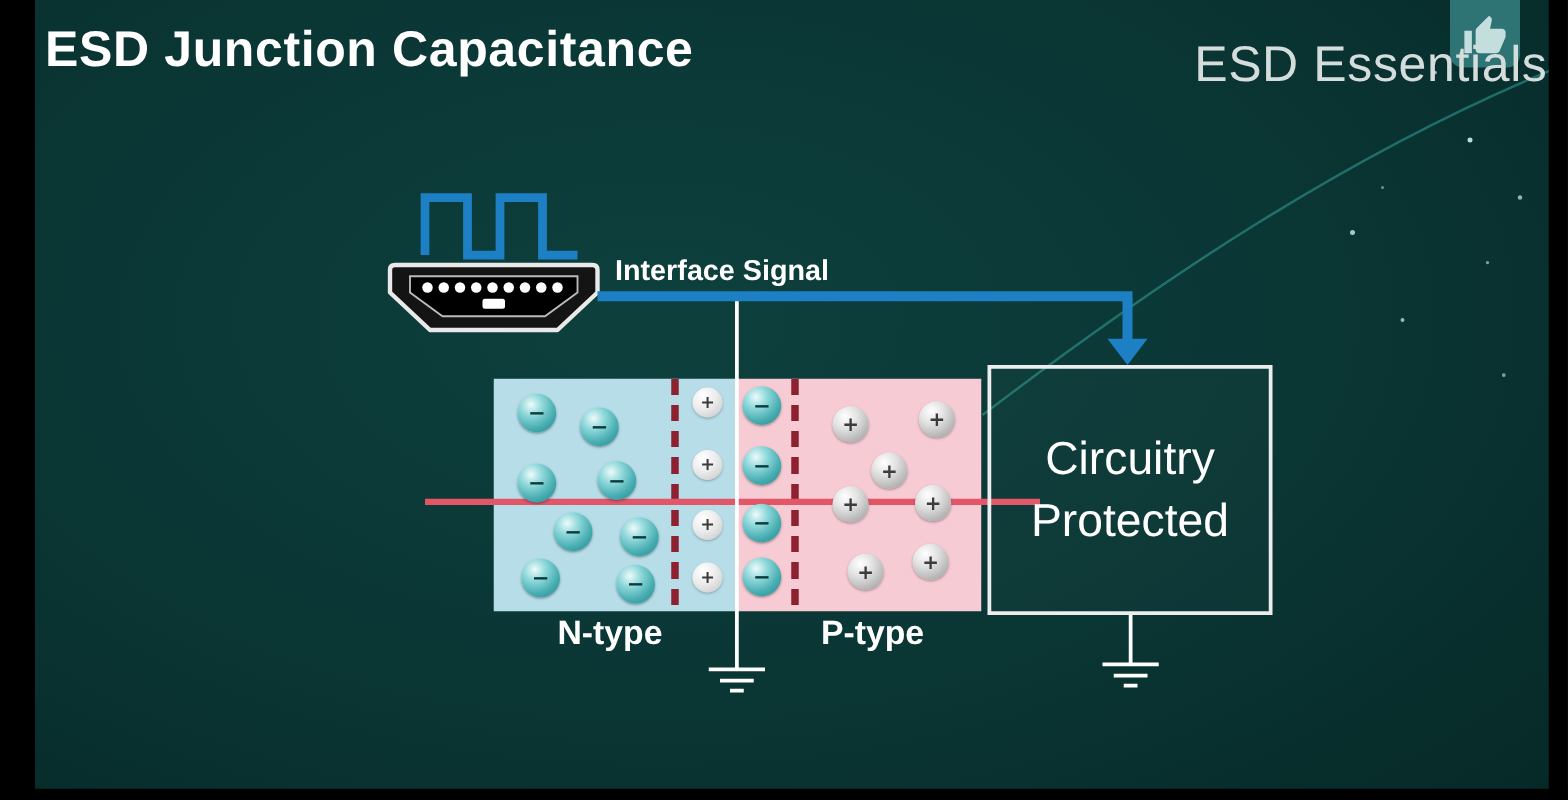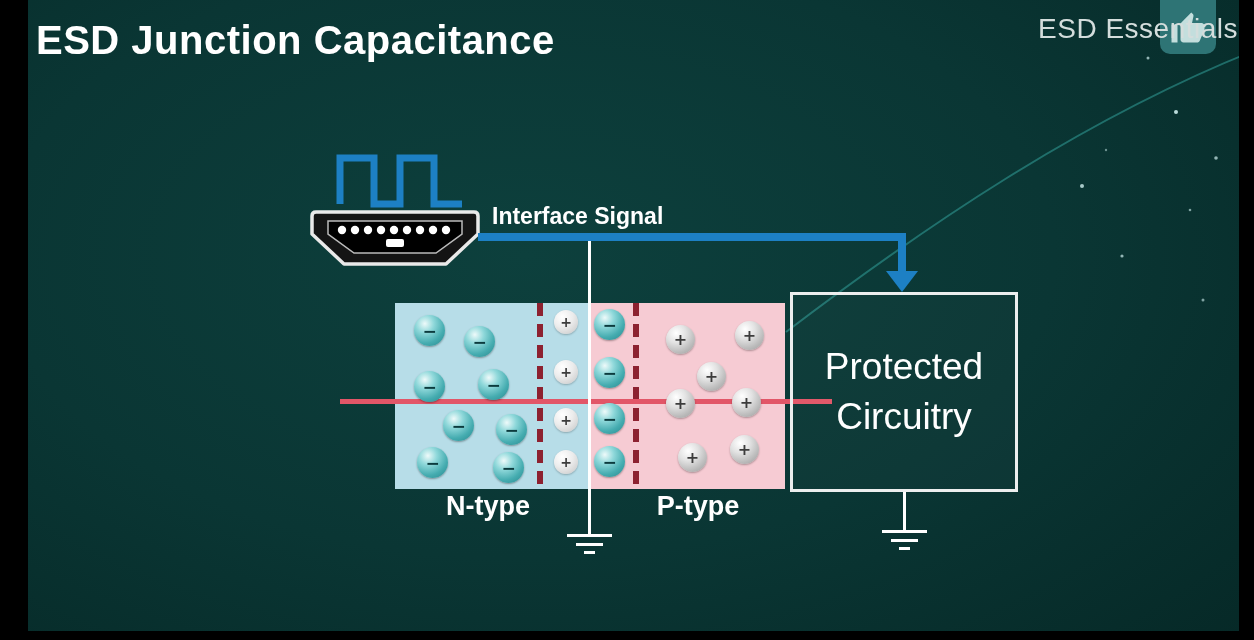--- a/index.html
+++ b/index.html
@@ -9,21 +9,21 @@
     font-family:"Liberation Sans", sans-serif;
   }
   .bar{position:absolute;background:#000;z-index:10;}
   .bar-left{left:0;top:0;width:28px;height:640px;}
   .bar-right{right:0;top:0;width:15px;height:640px;}
   .bar-bottom{left:0;bottom:0;width:1254px;height:9px;}
 
   .decor{position:absolute;left:0;top:0;z-index:1;pointer-events:none;}
 
   .title{position:absolute;left:36px;top:18px;font-size:40px;font-weight:600;color:#ffffff;letter-spacing:.5px;z-index:3;}
-  .brand{position:absolute;right:16px;top:13px;font-size:28px;font-weight:400;color:#d4dddc;letter-spacing:.5px;z-index:3;}
+  .brand{position:absolute;right:16px;top:30px;font-size:40px;font-weight:400;color:#d4dddc;letter-spacing:.5px;z-index:3;}
   .thumbs{position:absolute;left:1160px;top:-10px;width:56px;height:64px;background:#2e7475;border-radius:10px;z-index:2;
           display:flex;align-items:flex-end;justify-content:center;padding-bottom:7px;box-sizing:border-box;cursor:pointer;}
 
   .wave{position:absolute;left:336px;top:150px;z-index:6;}
   .sig-label{position:absolute;left:492px;top:165px;font-size:23px;font-weight:700;color:#fff;z-index:6;margin-top:38px;}
   .hdmi{position:absolute;left:306px;top:208px;z-index:6;}
 
   .wire-h{position:absolute;left:478px;top:233px;width:428px;height:8px;background:#1d80c4;z-index:6;}
   .wire-v{position:absolute;left:898px;top:239px;width:8px;height:34px;background:#1d80c4;z-index:6;}
   .wire-arrow{position:absolute;left:886px;top:271px;width:0;height:0;
@@ -155,22 +155,22 @@
   <div>
     <div class="gbar" style="left:567px;top:534px;width:45px"></div>
     <div class="gbar" style="left:576px;top:543px;width:27px"></div>
     <div class="gbar" style="left:584px;top:551px;width:11px"></div>
   </div>
 
   <div class="region-label n-label">N-type</div>
   <div class="region-label p-label">P-type</div>
 
   <div class="protected">
+    <span>Circuitry</span>
     <span>Protected</span>
-    <span>Circuitry</span>
   </div>
   <div>
     <div class="gstem" style="left:903px;top:492px;height:40px"></div>
     <div class="gbar" style="left:882px;top:530px;width:45px"></div>
     <div class="gbar" style="left:891px;top:539px;width:27px"></div>
     <div class="gbar" style="left:899px;top:547px;width:11px"></div>
   </div>
 
   <div class="bar bar-left"></div>
   <div class="bar bar-right"></div>

